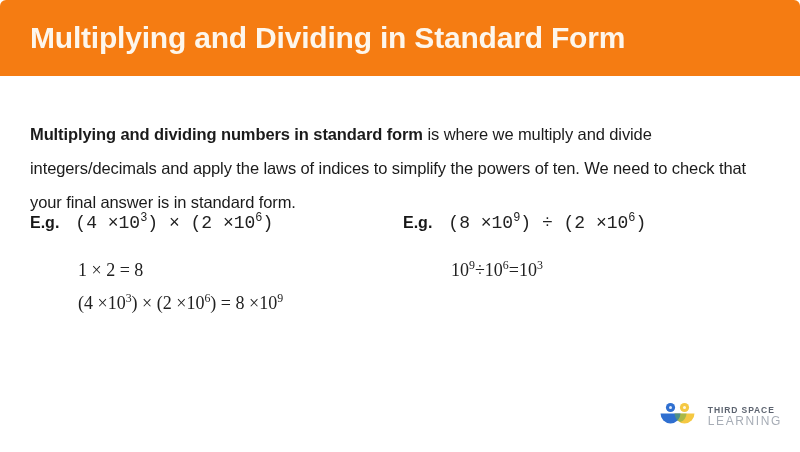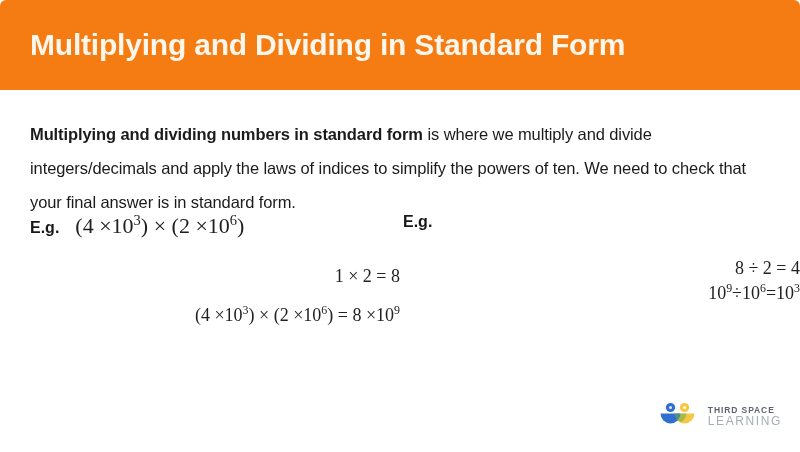--- a/index.html
+++ b/index.html
@@ -21,21 +21,21 @@
     background: #ffffff;
     box-sizing: border-box;
   }
 
   
   .banner {
     position: absolute;
     left: 0;
     top: 0;
     width: 800px;
-    height: 90px;
+    height: 76px;
     background: #f57c12;
     border-top-left-radius: 6px;
     border-top-right-radius: 6px;
     display: flex;
     align-items: center;
     text-align: center;
   }
   .banner-title {
     margin: 0;
     padding-left: 30px;
@@ -66,21 +66,20 @@
     margin-top: 41px;
   }
 
   
   .examples {
     position: absolute;
     left: 0;
     top: 213px;
     width: 800px;
     display: flex;
-    text-align: right;
   }
   .example-col {
     box-sizing: border-box;
   }
   .col-left  { width: 400px; padding-left: 30px; }
   .col-right { width: 400px; padding-left: 3px;  }
 
   .eg-row {
     display: flex;
     align-items: baseline;
@@ -92,33 +91,34 @@
     font-weight: bold;
     color: #171717;
     margin-right: 16px;
   }
   .math {
     font-family: "Liberation Serif", serif;
     color: #212121;
     white-space: nowrap;
   }
   .eg-expr {
-    font-size: 22px;
+    font-size: 18px;
+    font-family: Liberation Mono, monospace;
   }
   .steps {
     margin-top: 25px;
     padding-left: 48px;
   }
   .step-line {
     font-size: 18px;
     line-height: 25px;
     white-space: nowrap;
   }
   .result {
-    margin-top: 16px;
+    margin-top: 10px;
     padding-left: 48px;
   }
   .result-line {
     font-size: 18px;
     white-space: nowrap;
   }
   sup {
     font-size: 0.66em;
     vertical-align: super;
     line-height: 0;
@@ -184,23 +184,23 @@
         <div class="math step-line">1 × 2 = 8</div>
       </div>
       <div class="result">
         <div class="math result-line"><span>(4 ×10</span><sup>3</sup><span>) × (2 ×10</span><sup>6</sup><span>) = 8 ×10</span><sup>9</sup></div>
       </div>
     </div>
 
     <div class="example-col col-right">
       <div class="eg-row">
         <span class="eg-label">E.g.</span>
+        <span class="math eg-expr"><span>(8 ×10</span><sup>9</sup><span>) ÷ (2 ×10</span><sup>6</sup><span>)</span></span>
       </div>
       <div class="steps">
-        <div class="math step-line">8 ÷ 2 = 4</div>
         <div class="math step-line"><span>10</span><sup>9</sup><span>÷10</span><sup>6</sup><span>=10</span><sup>3</sup></div>
       </div>
     </div>
 
   </div>
 
   <div class="logo">
     <svg class="logo-mark" viewBox="0 0 44 30">
 
       <circle cx="27.5" cy="7.5" r="4.6" fill="#f5c842"></circle>

